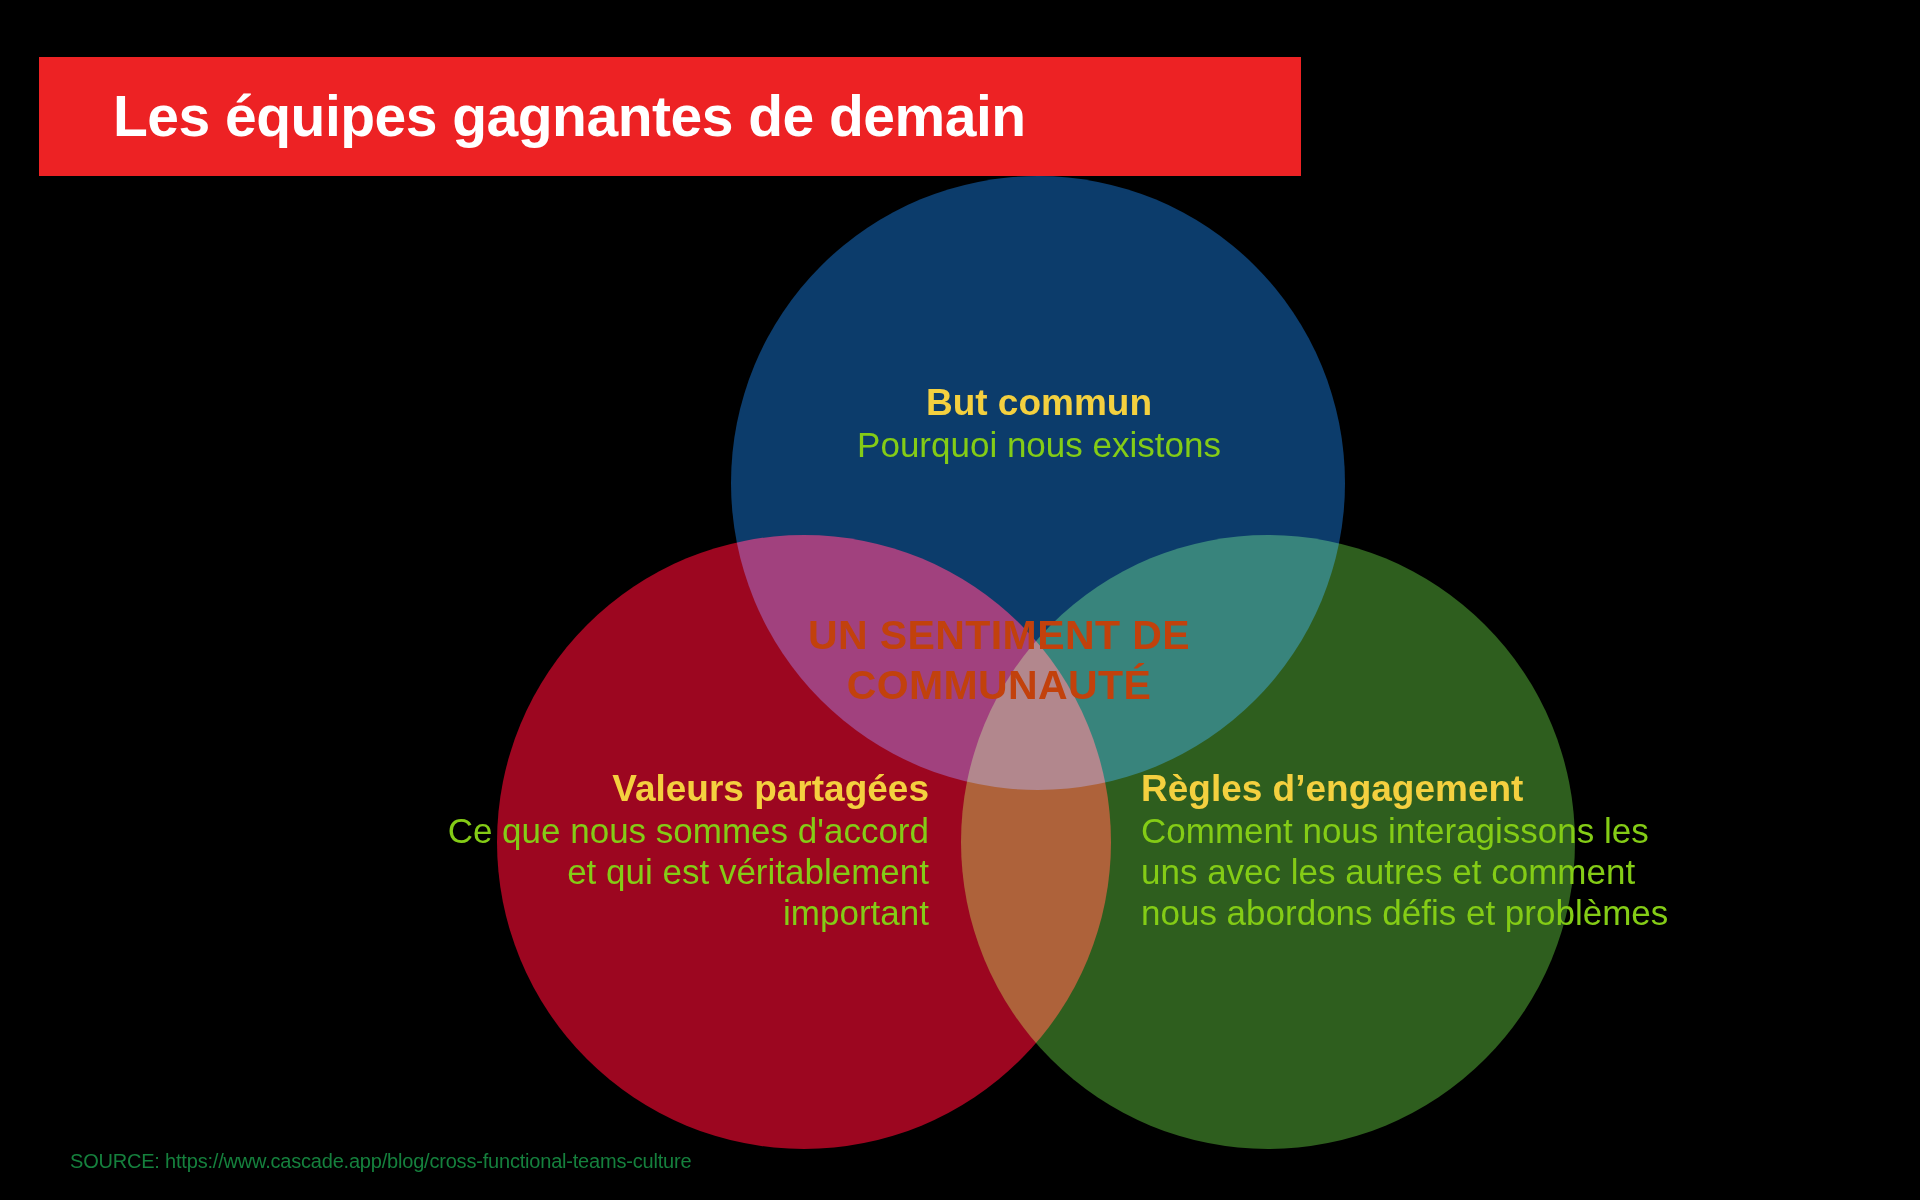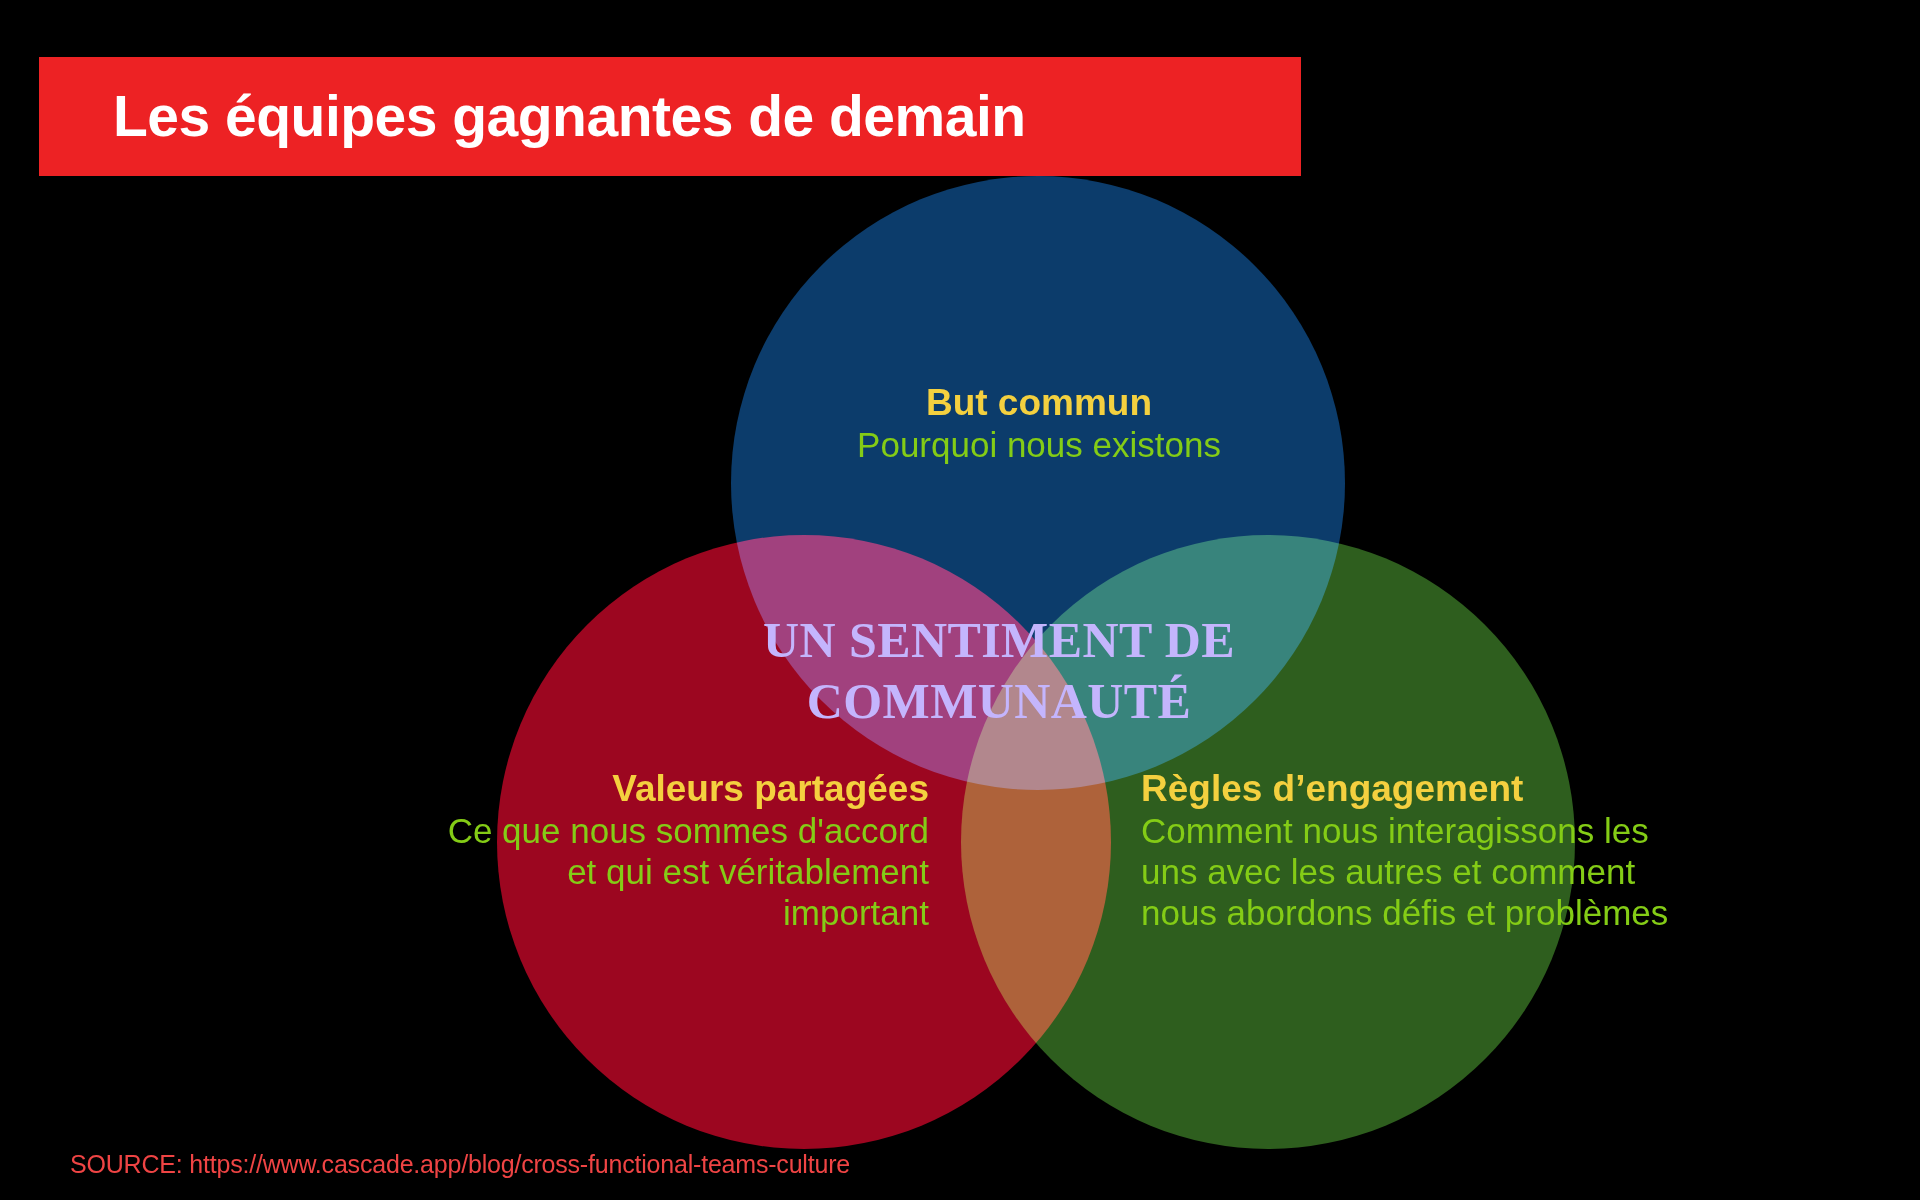--- a/index.html
+++ b/index.html
@@ -112,24 +112,24 @@
     text-align: center;
   }
 
   #label-center {
     left: 690px;
     top: 610px;
     width: 540px;
     text-align: center;
   }
   #label-center .center-text {
-    color: #c4b5fd;
-    font-family: Liberation Serif, serif;
+    color: #c2410c;
+    font-family: Liberation Sans, sans-serif;
     font-weight: 700;
-    font-size: 50px;
+    font-size: 41px;
     letter-spacing: 0.4px;
     line-height: 1.22;
   }
 
   #label-values {
     left: 390px;
     top: 768px;
     width: 500px;
     text-align: right;
   }
@@ -139,23 +139,23 @@
     top: 768px;
     width: 560px;
     text-align: left;
   }
 
   
   #source-line {
     position: absolute;
     left: 31px;
     top: 1150px;
-    color: #ef4444;
+    color: #15803d;
     font-family: "Liberation Sans", sans-serif;
-    font-size: 25px;
+    font-size: 20px;
     font-weight: 400;
     letter-spacing: -0.2px;
     white-space: nowrap;
   }
 </style>
 </head>
 <body>
 
 <div id="slide">
 

